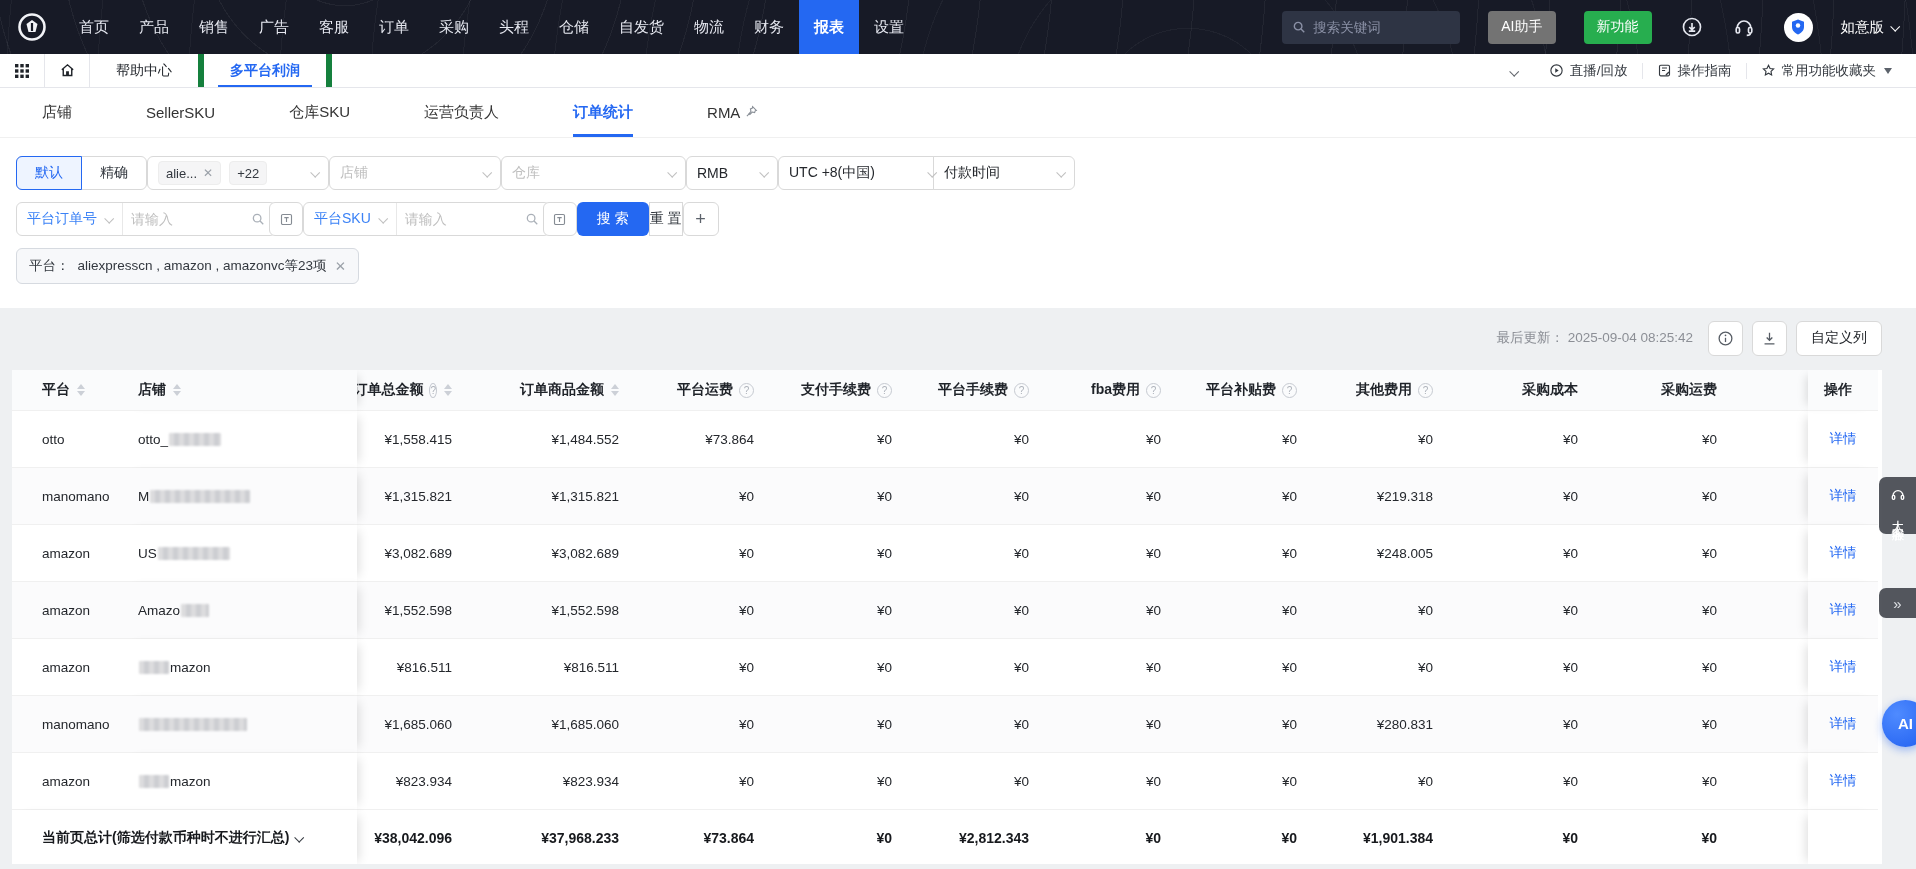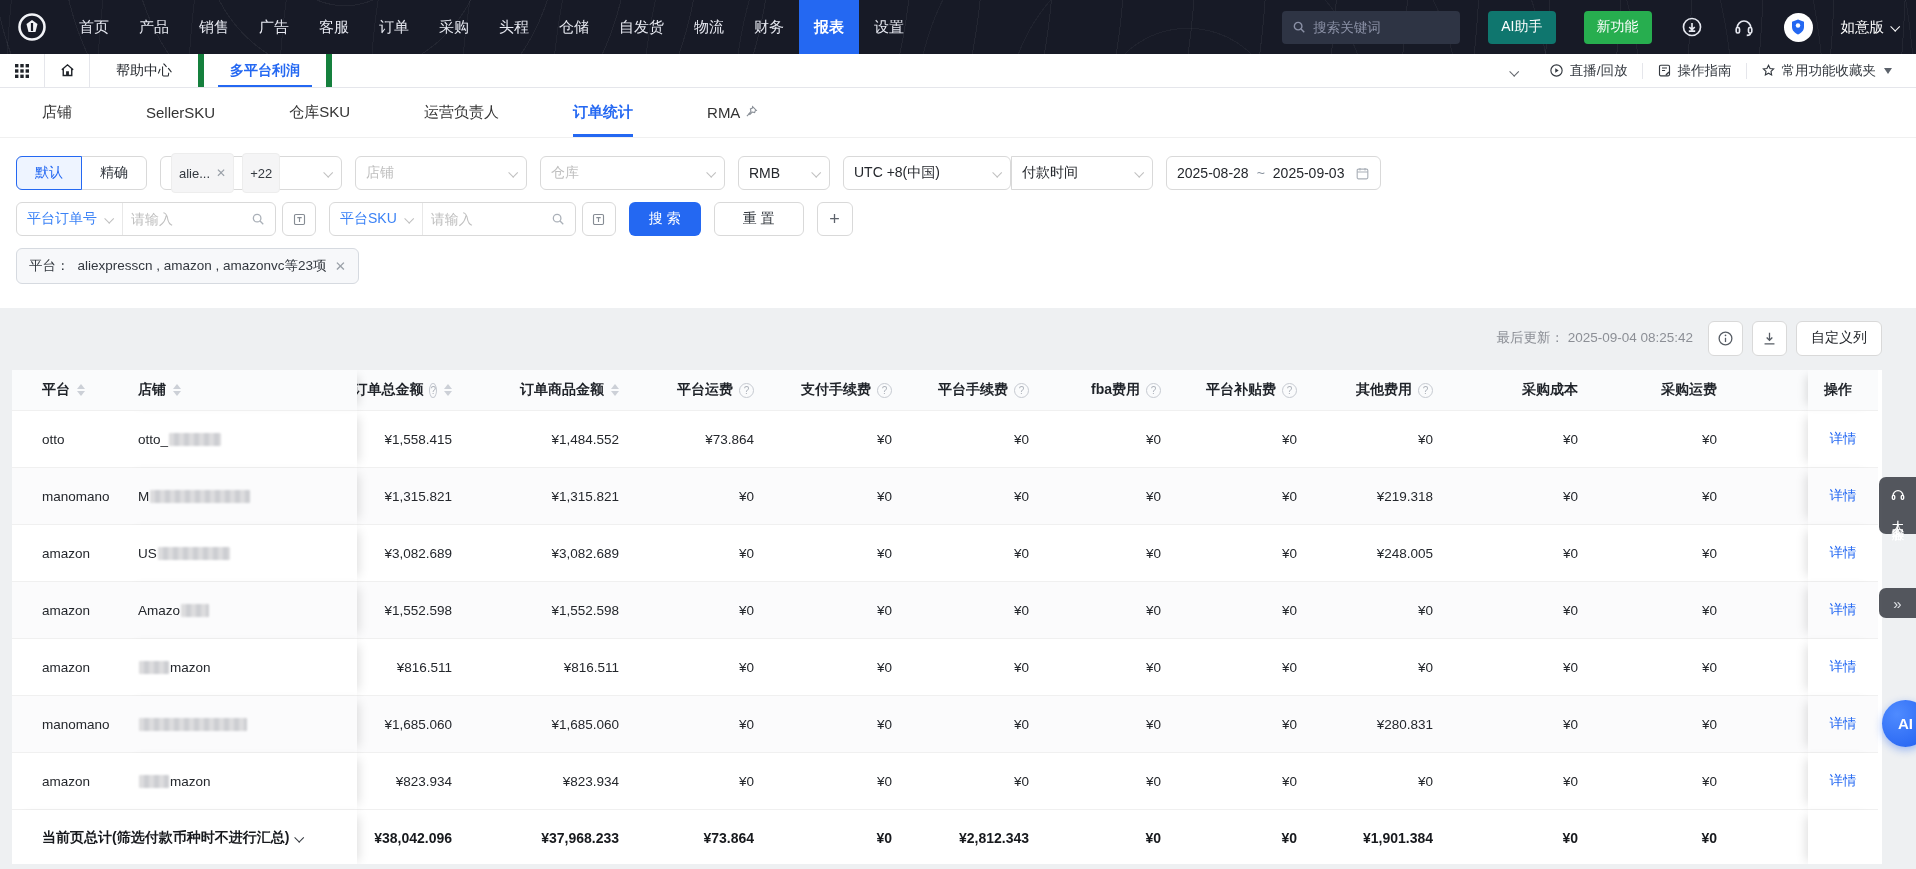--- a/index.html
+++ b/index.html
@@ -13,21 +13,21 @@
   .logo-box{width:64px;display:flex;align-items:center;justify-content:center}
   .tn-menus{display:flex;align-items:stretch;position:relative}
   .tn-item{color:#e6e8f0;font-size:15px;line-height:54px;padding:0 15px;cursor:pointer;white-space:nowrap}
   .tn-item.active{background:#2468f2;color:#fff;font-weight:700}
   .topnav-right{margin-left:auto;display:flex;align-items:center;gap:28px;padding-right:18px;position:relative}
   .nav-search{width:178px;height:33px;background:#2e3444;border-radius:4px;display:flex;align-items:center;padding:0 10px;gap:7px}
   .nav-search input{background:transparent;border:none;outline:none;color:#cfd3e0;font-size:13.5px;width:130px;
     font-family:inherit}
   .nav-search input::placeholder{color:#8b91a6}
   .btn-ai,.btn-new{height:33px;padding:0 13px;border:none;border-radius:4px;color:#fff;font-size:14px;cursor:pointer;font-family:inherit}
-  .btn-ai{background:#0f766e}
+  .btn-ai{background:#737373}
   .btn-new{background:#27ae4f}
   .tn-ic{width:24px;height:24px;display:flex;align-items:center;justify-content:center;cursor:pointer}
   .avatar{width:29px;height:29px;border-radius:50%;background:#fff;display:flex;align-items:center;justify-content:center;cursor:pointer}
   .edition{color:#fff;font-size:14.5px;display:flex;align-items:center;gap:7px;cursor:pointer}
   .chev{display:inline-block;width:7px;height:7px;border-right:1.4px solid currentColor;border-bottom:1.4px solid currentColor;transform:rotate(45deg) translateY(-1px)}
   
   .subnav{height:34px;background:#fff;border-bottom:1px solid #e5e6eb;display:flex;align-items:stretch}
   .sn-btn{width:45px;display:flex;align-items:center;justify-content:center;border-right:1px solid #e5e6eb;cursor:pointer}
   .sn-tab{padding:0 26px;display:flex;align-items:center;border-right:6px solid #15803d;font-size:14px;color:#1f2329;cursor:pointer;position:relative}
   .sn-tab.active{color:#2468f2;font-weight:700}
@@ -37,36 +37,36 @@
   .vsep{width:1px;height:16px;background:#e5e6eb}
   .sn-chev{color:#60646b;padding:0 18px;cursor:pointer}
   .tri-down{display:inline-block;width:0;height:0;border-left:4.5px solid transparent;border-right:4.5px solid transparent;border-top:6px solid #5c626b;margin-left:2px}
   
   .ptabs{background:#fff;height:50px;display:flex;align-items:stretch;padding-left:42px;border-bottom:1px solid #f0f0f0}
   .ptab{display:flex;align-items:center;margin-right:74px;font-size:15px;color:#333;cursor:pointer;position:relative;gap:5px}
   .ptab.active{color:#2468f2;font-weight:600}
   .ptab.active::after{content:'';position:absolute;left:0;right:0;bottom:0;height:3px;background:#2468f2}
   
   .filters{background:#fff;padding:18px 0 24px 16px}
-  .frow{display:flex;align-items:flex-start;gap:13px;margin-bottom:12px}
+  .frow{display:flex;align-items:flex-start;margin-bottom:12px}
   .seg{display:flex;height:34px;border:1px solid #d9d9d9;border-radius:6px;overflow:visible}
   .seg-item{padding:0 18px;display:flex;align-items:center;font-size:14px;color:#33383f;cursor:pointer}
   .seg-item.on{border:1px solid #2468f2;background:#eef4ff;color:#2468f2;border-radius:6px 0 0 6px;margin:-1px 0 -1px -1px}
   .ctrl{height:34px;border:1px solid #d9d9d9;border-radius:6px;background:#fff;display:flex;align-items:center;padding:0 10px;font-size:14px;color:#24272c;gap:8px;cursor:pointer}
   .ctrl .ph{color:#bfbfbf}
   .ctrl .chev{color:#bfbfbf;margin-left:auto}
-  .chip{height:40px;background:#f5f5f6;border:1px solid #ededed;border-radius:4px;display:flex;align-items:center;padding:0 7px;font-size:13px;color:#33383f;gap:6px}
+  .chip{height:24px;background:#f5f5f6;border:1px solid #ededed;border-radius:4px;display:flex;align-items:center;padding:0 7px;font-size:13px;color:#33383f;gap:6px}
   .chip .x{color:#9aa0a8;font-size:12px;cursor:pointer}
   .cmp{display:flex;height:34px;border:1px solid #d9d9d9;border-radius:6px;background:#fff;align-items:center}
   .cmp .lab{display:flex;align-items:center;gap:8px;padding:0 10px;font-size:14px;color:#3b82f6;border-right:1px solid #e8e8e8;height:100%;cursor:pointer}
   .cmp input{border:none;outline:none;font-size:14px;padding:0 8px;width:128px;font-family:inherit;color:#333}
   .cmp input::placeholder{color:#bfbfbf}
   .sq-btn{width:34px;height:34px;border:1px solid #d9d9d9;border-radius:6px;background:#fff;display:flex;align-items:center;justify-content:center;cursor:pointer;margin-left:4px}
   .btn-search{height:34px;padding:0 20px;background:#2468f2;color:#fff;border:none;border-radius:6px;font-size:14px;cursor:pointer;font-family:inherit}
-  .btn-reset{height:34px;padding:0 28px;background:#fff;color:#33383f;border:1px solid #d9d9d9;border-radius:6px;font-size:14px;cursor:pointer;font-family:inherit}
+  .btn-reset{height:34px;padding:0 0;background:#fff;color:#33383f;border:1px solid #d9d9d9;border-radius:0;font-size:14px;cursor:pointer;font-family:inherit}
   .btn-plus{width:36px;height:34px;background:#fff;border:1px solid #d9d9d9;border-radius:6px;font-size:18px;color:#5c626b;cursor:pointer}
   .ftag{display:inline-flex;align-items:center;gap:8px;height:36px;border:1px solid #d6dae0;background:#f7f8fa;border-radius:6px;padding:0 12px;font-size:13.5px;color:#33383f}
   .ftag .x{color:#9aa0a8;cursor:pointer}
   
   .grey{padding-top:12px}
   .toolbar{display:flex;align-items:center;justify-content:flex-end;gap:9px;margin:0 34px 14px 12px;height:36px}
   .lastupd{color:#8c8f96;font-size:13.5px;margin-right:6px}
   .tb-icbtn{width:35px;height:35px;background:#fff;border:1px solid #d9d9d9;border-radius:6px;display:flex;align-items:center;justify-content:center;cursor:pointer}
   .tb-btn{height:35px;padding:0 14px;background:#fff;border:1px solid #d9d9d9;border-radius:6px;font-size:14px;color:#24272c;cursor:pointer;font-family:inherit}
   
@@ -278,29 +278,20 @@
       <i class="chev"></i>
     </div>
     <div class="ctrl" style="width:168px">
       <span>UTC +8(中国)</span>
       <i class="chev"></i>
     </div>
     <div class="ctrl" style="width:142px;margin-left:-13px;border-radius:0 6px 6px 0">
       <span>付款时间</span>
       <i class="chev"></i>
     </div>
-    <div class="ctrl" style="width:215px">
-      <span>2025-08-28</span>
-      <span style="color:#86909c">~</span>
-      <span>2025-09-03</span>
-      <svg style="margin-left:auto" width="15" height="15" viewBox="0 0 24 24" fill="none" stroke="#aab0b8" stroke-width="1.8">
-          <rect x="3.5" y="5" width="17" height="15.5" rx="2"></rect>
-          <path d="M3.5 9.5h17M8 3v4M16 3v4"></path>
-        </svg>
-    </div>
   </div>
 
   <div class="frow">
     <div class="cmp">
       <span class="lab">
         <span>平台订单号</span>
         <i class="chev" style="color:#bfbfbf"></i>
       </span>
       <input placeholder="请输入" style="">
       <svg style="margin-right:10px" width="14" height="14" viewBox="0 0 24 24" fill="none" stroke="#aab0b8" stroke-width="2.2">

